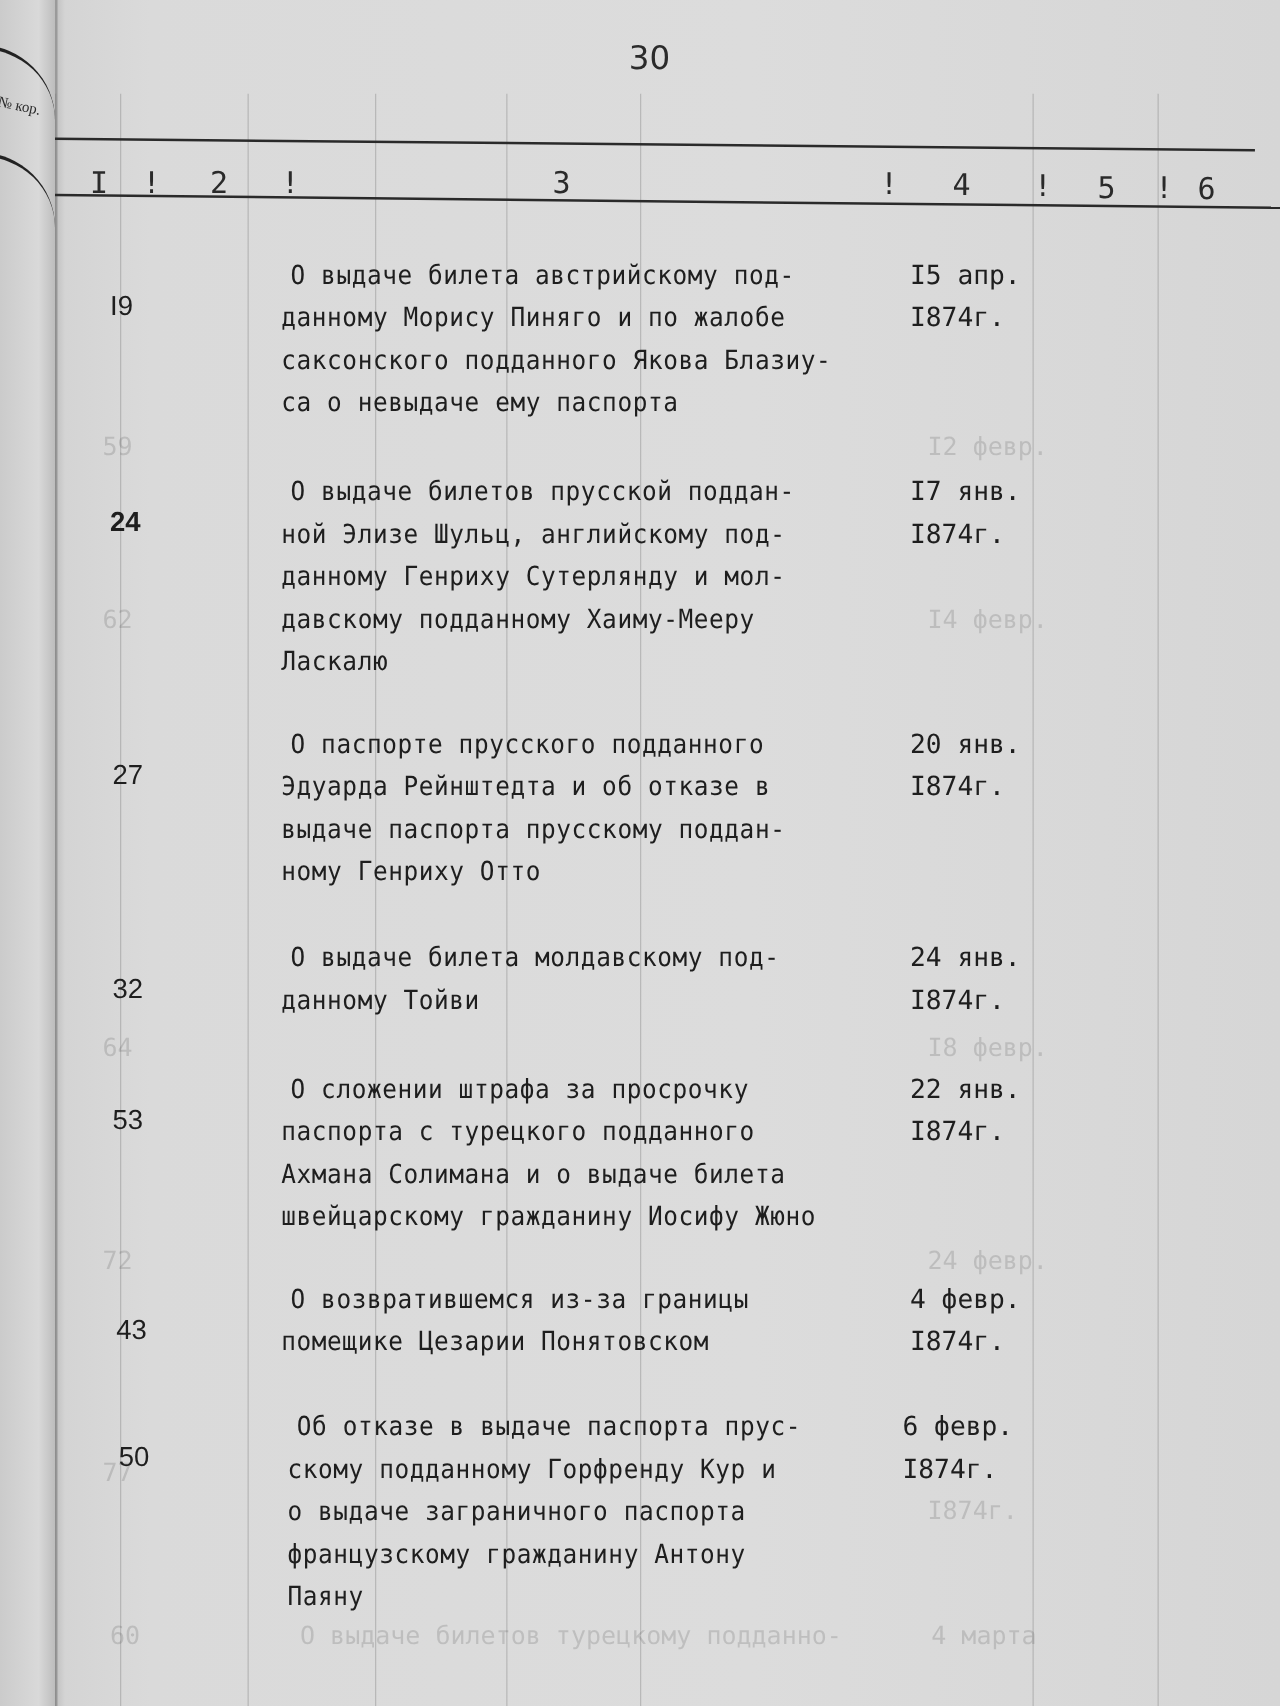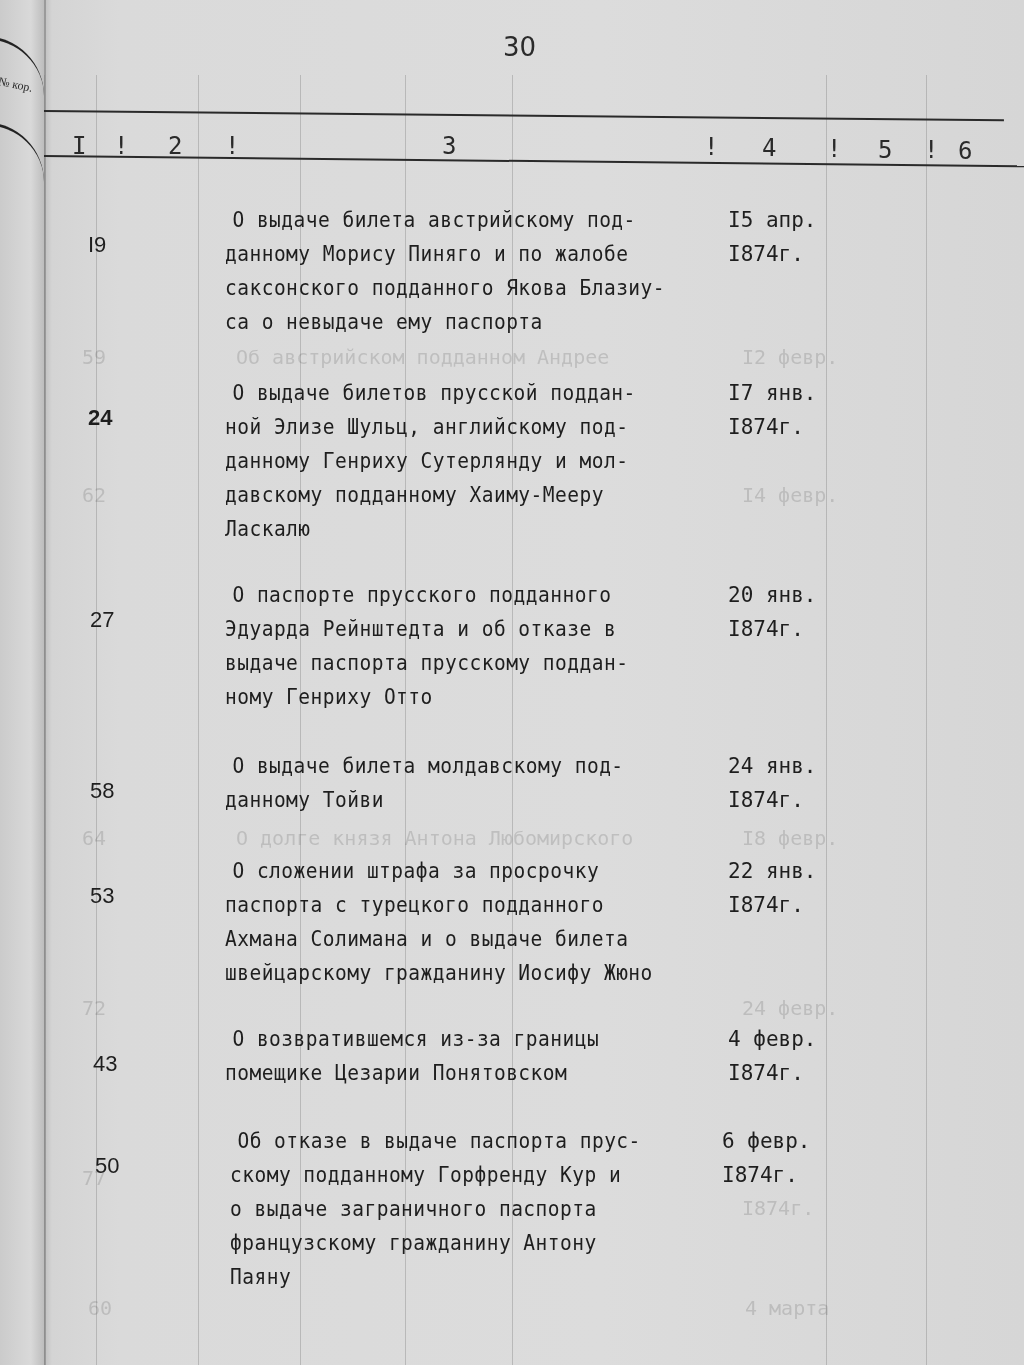--- a/index.html
+++ b/index.html
@@ -142,32 +142,31 @@
   <div class="vline" style="left:44px"></div>
   <div class="vline" style="left:96px"></div>
   <div class="vline" style="left:198px"></div>
   <div class="vline" style="left:300px"></div>
   <div class="vline" style="left:405px"></div>
   <div class="vline" style="left:512px"></div>
   <div class="vline" style="left:826px"></div>
   <div class="vline" style="left:926px"></div>
 
   <div class="ghost" style="left:82px; top:345px">59</div>
-  <div class="ghost" style="left:236px; top:345px">Об австрийском подданном Андрее</div>
   <div class="ghost" style="left:742px; top:345px">I2 февр.</div>
   <div class="ghost" style="left:82px; top:483px">62</div>
   <div class="ghost" style="left:742px; top:483px">I4 февр.</div>
   <div class="ghost" style="left:82px; top:826px">64</div>
-  <div class="ghost" style="left:236px; top:826px">О долге князя Антона Любомирского</div>
   <div class="ghost" style="left:742px; top:826px">I8 февр.</div>
   <div class="ghost" style="left:82px; top:996px">72</div>
   <div class="ghost" style="left:742px; top:996px">24 февр.</div>
   <div class="ghost" style="left:82px; top:1166px">77</div>
   <div class="ghost" style="left:742px; top:1196px">I874г.</div>
   <div class="ghost" style="left:88px; top:1296px">60</div>
+  <div class="ghost" style="left:240px; top:1296px">О выдаче билетов турецкому подданно-</div>
   <div class="ghost" style="left:745px; top:1296px">4 марта</div>
 
   <div class="rule top"></div>
   <div class="rule bottom"></div>
 
   <div class="header-cell" style="left:72px">I</div>
   <div class="header-cell" style="left:114px">!</div>
   <div class="header-cell" style="left:168px">2</div>
   <div class="header-cell" style="left:225px">!</div>
   <div class="header-cell" style="left:442px">3</div>
@@ -215,21 +214,21 @@
       <span>выдаче паспорта прусскому поддан-</span>
       <span>ному Генриху Отто</span>
     </div>
     <div class="row-date">
       <span>20 янв.</span>
       <span>I874г.</span>
     </div>
   </div>
 
   <div class="row" style="top:749px">
-    <div class="row-num" style="left:90px">58</div>
+    <div class="row-num" style="left:90px">32</div>
     <div class="row-title">
       <span class="indent">О выдаче билета молдавскому под-</span>
       <span>данному Тойви</span>
     </div>
     <div class="row-date">
       <span>24 янв.</span>
       <span>I874г.</span>
     </div>
   </div>
 

